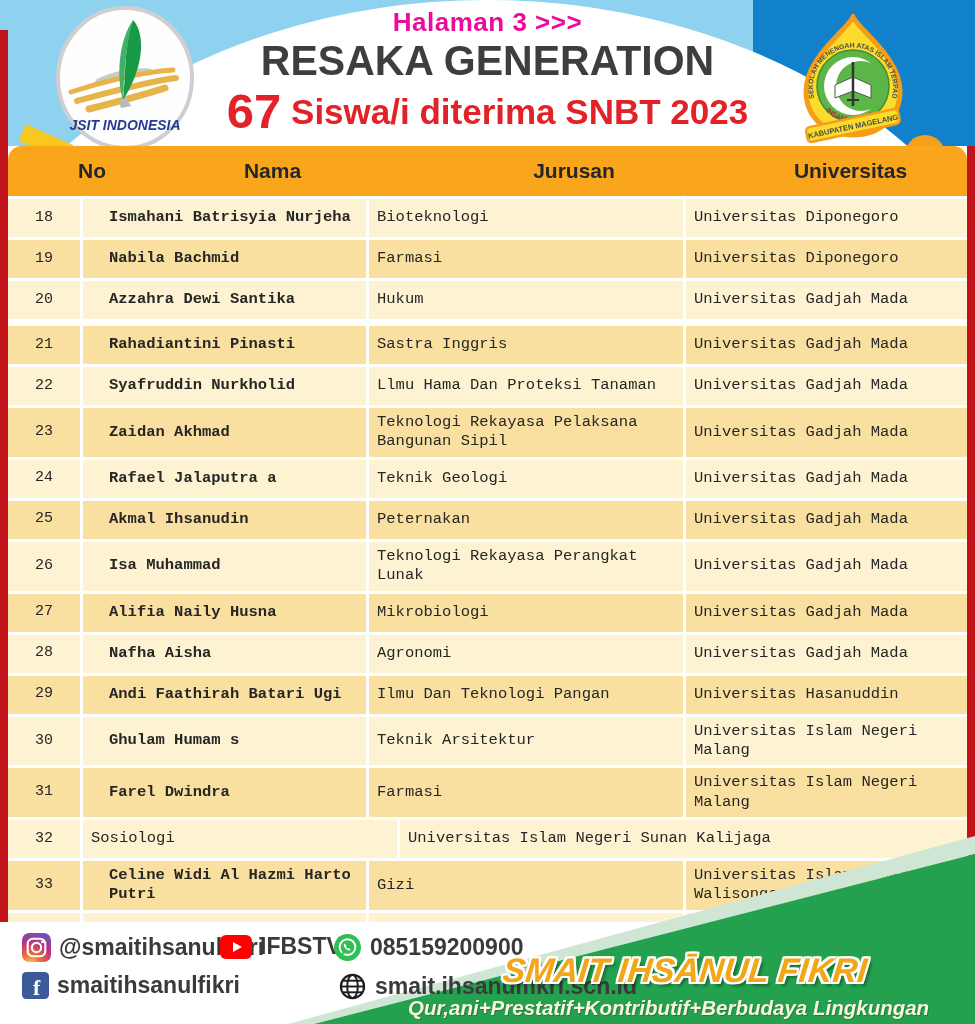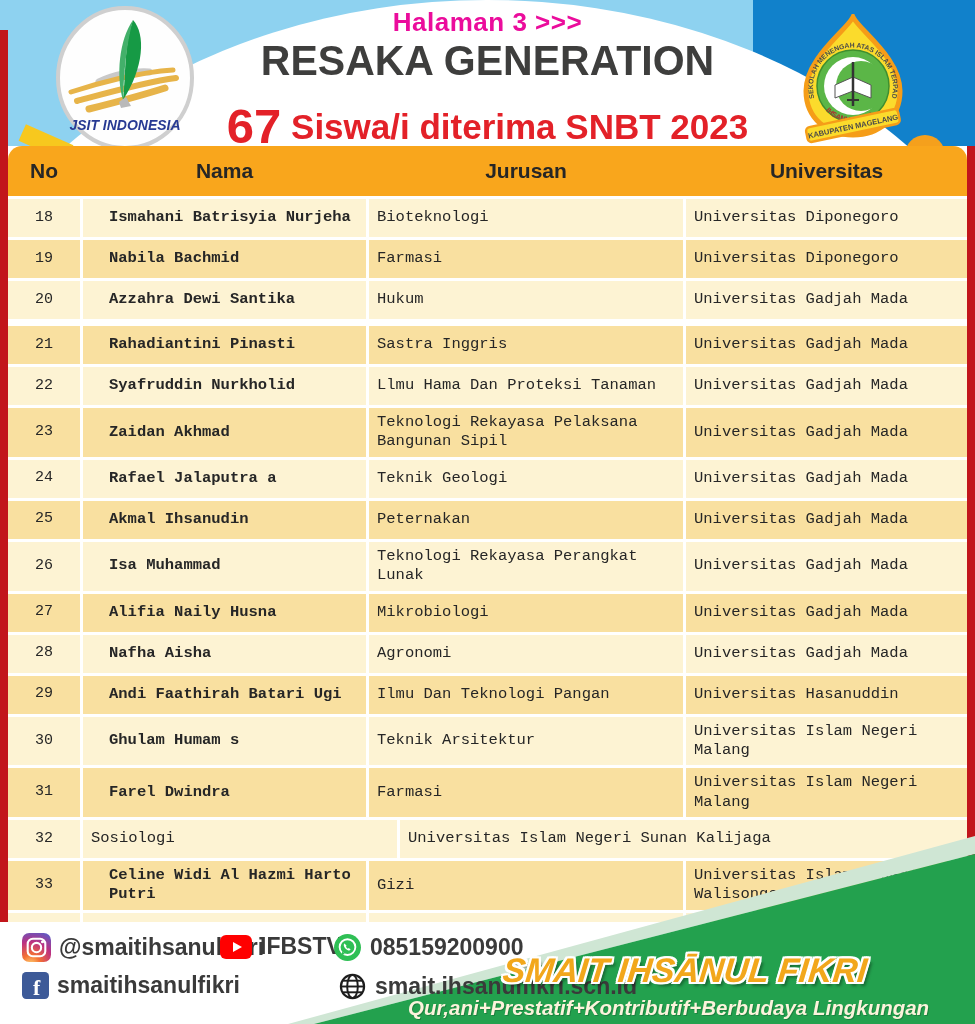--- a/index.html
+++ b/index.html
@@ -8,37 +8,37 @@
 
   
   .top{position:absolute;left:0;top:0;width:975px;height:146px;background:#8ed2f0;overflow:hidden;}
   .deep-blue{position:absolute;top:0;right:0;width:222px;height:146px;background:#1181cb;
              border-bottom-left-radius:55px;}
   .dome{position:absolute;left:-73px;top:0;width:1120px;height:860px;background:#ffffff;border-radius:50%;}
 
   .title-block{position:absolute;left:195px;top:8px;width:585px;text-align:center;line-height:1.08;}
   .page-label{font-size:26px;font-weight:bold;color:#EB0C9C;letter-spacing:.5px;}
   .main-title{font-size:41px;font-weight:bold;color:#3E3E3D;margin-top:2px;transform:scaleY(1.04);}
-  .sub{color:#E32128;font-weight:bold;margin-top:18px;white-space:nowrap;}
+  .sub{color:#E32128;font-weight:bold;margin-top:3px;white-space:nowrap;}
   .sub .count{font-size:49px;vertical-align:-4px;}
   .sub .rest{font-size:35px;}
 
   .jsit-logo{position:absolute;left:55px;top:6px;}
   .school-logo{position:absolute;left:786px;top:14px;}
 
   .red-left{position:absolute;left:0;top:30px;width:8px;height:892px;background:#c2151b;}
   .decor-wedge{position:absolute;left:20px;top:134px;width:52px;height:18px;background:#F7C81E;
                transform:rotate(24deg);}
   .decor-circle{position:absolute;left:905px;top:135px;width:40px;height:40px;border-radius:50%;
                 background:#F5A01C;}
 
   
   .table{position:absolute;left:8px;top:146px;width:959px;background:#ffffff;padding-bottom:3px;}
   .thead{display:flex;gap:3px;height:50px;background:#F9A61C;border-radius:14px 14px 0 0;
-         align-items:center;font-weight:bold;font-size:21px;color:#262626;}
+         align-items:center;font-weight:bold;font-size:21px;color:#262626;padding-left:48px;}
   .th{text-align:center;}
   .w-no{width:72px;}
   .w-nama{width:283px;}
   .w-jur{width:314px;}
   .w-uni{flex:1;}
 
   .row{display:flex;gap:3px;margin-top:3px;font-family:Liberation Mono, monospace;}
   .cell{display:flex;align-items:center;font-size:15.5px;color:#262626;min-height:38px;
         box-sizing:border-box;padding:5px 4px 5px 0;line-height:1.25;}
   .c-no{width:72px;justify-content:center;font-size:15px;padding:5px 0;}

